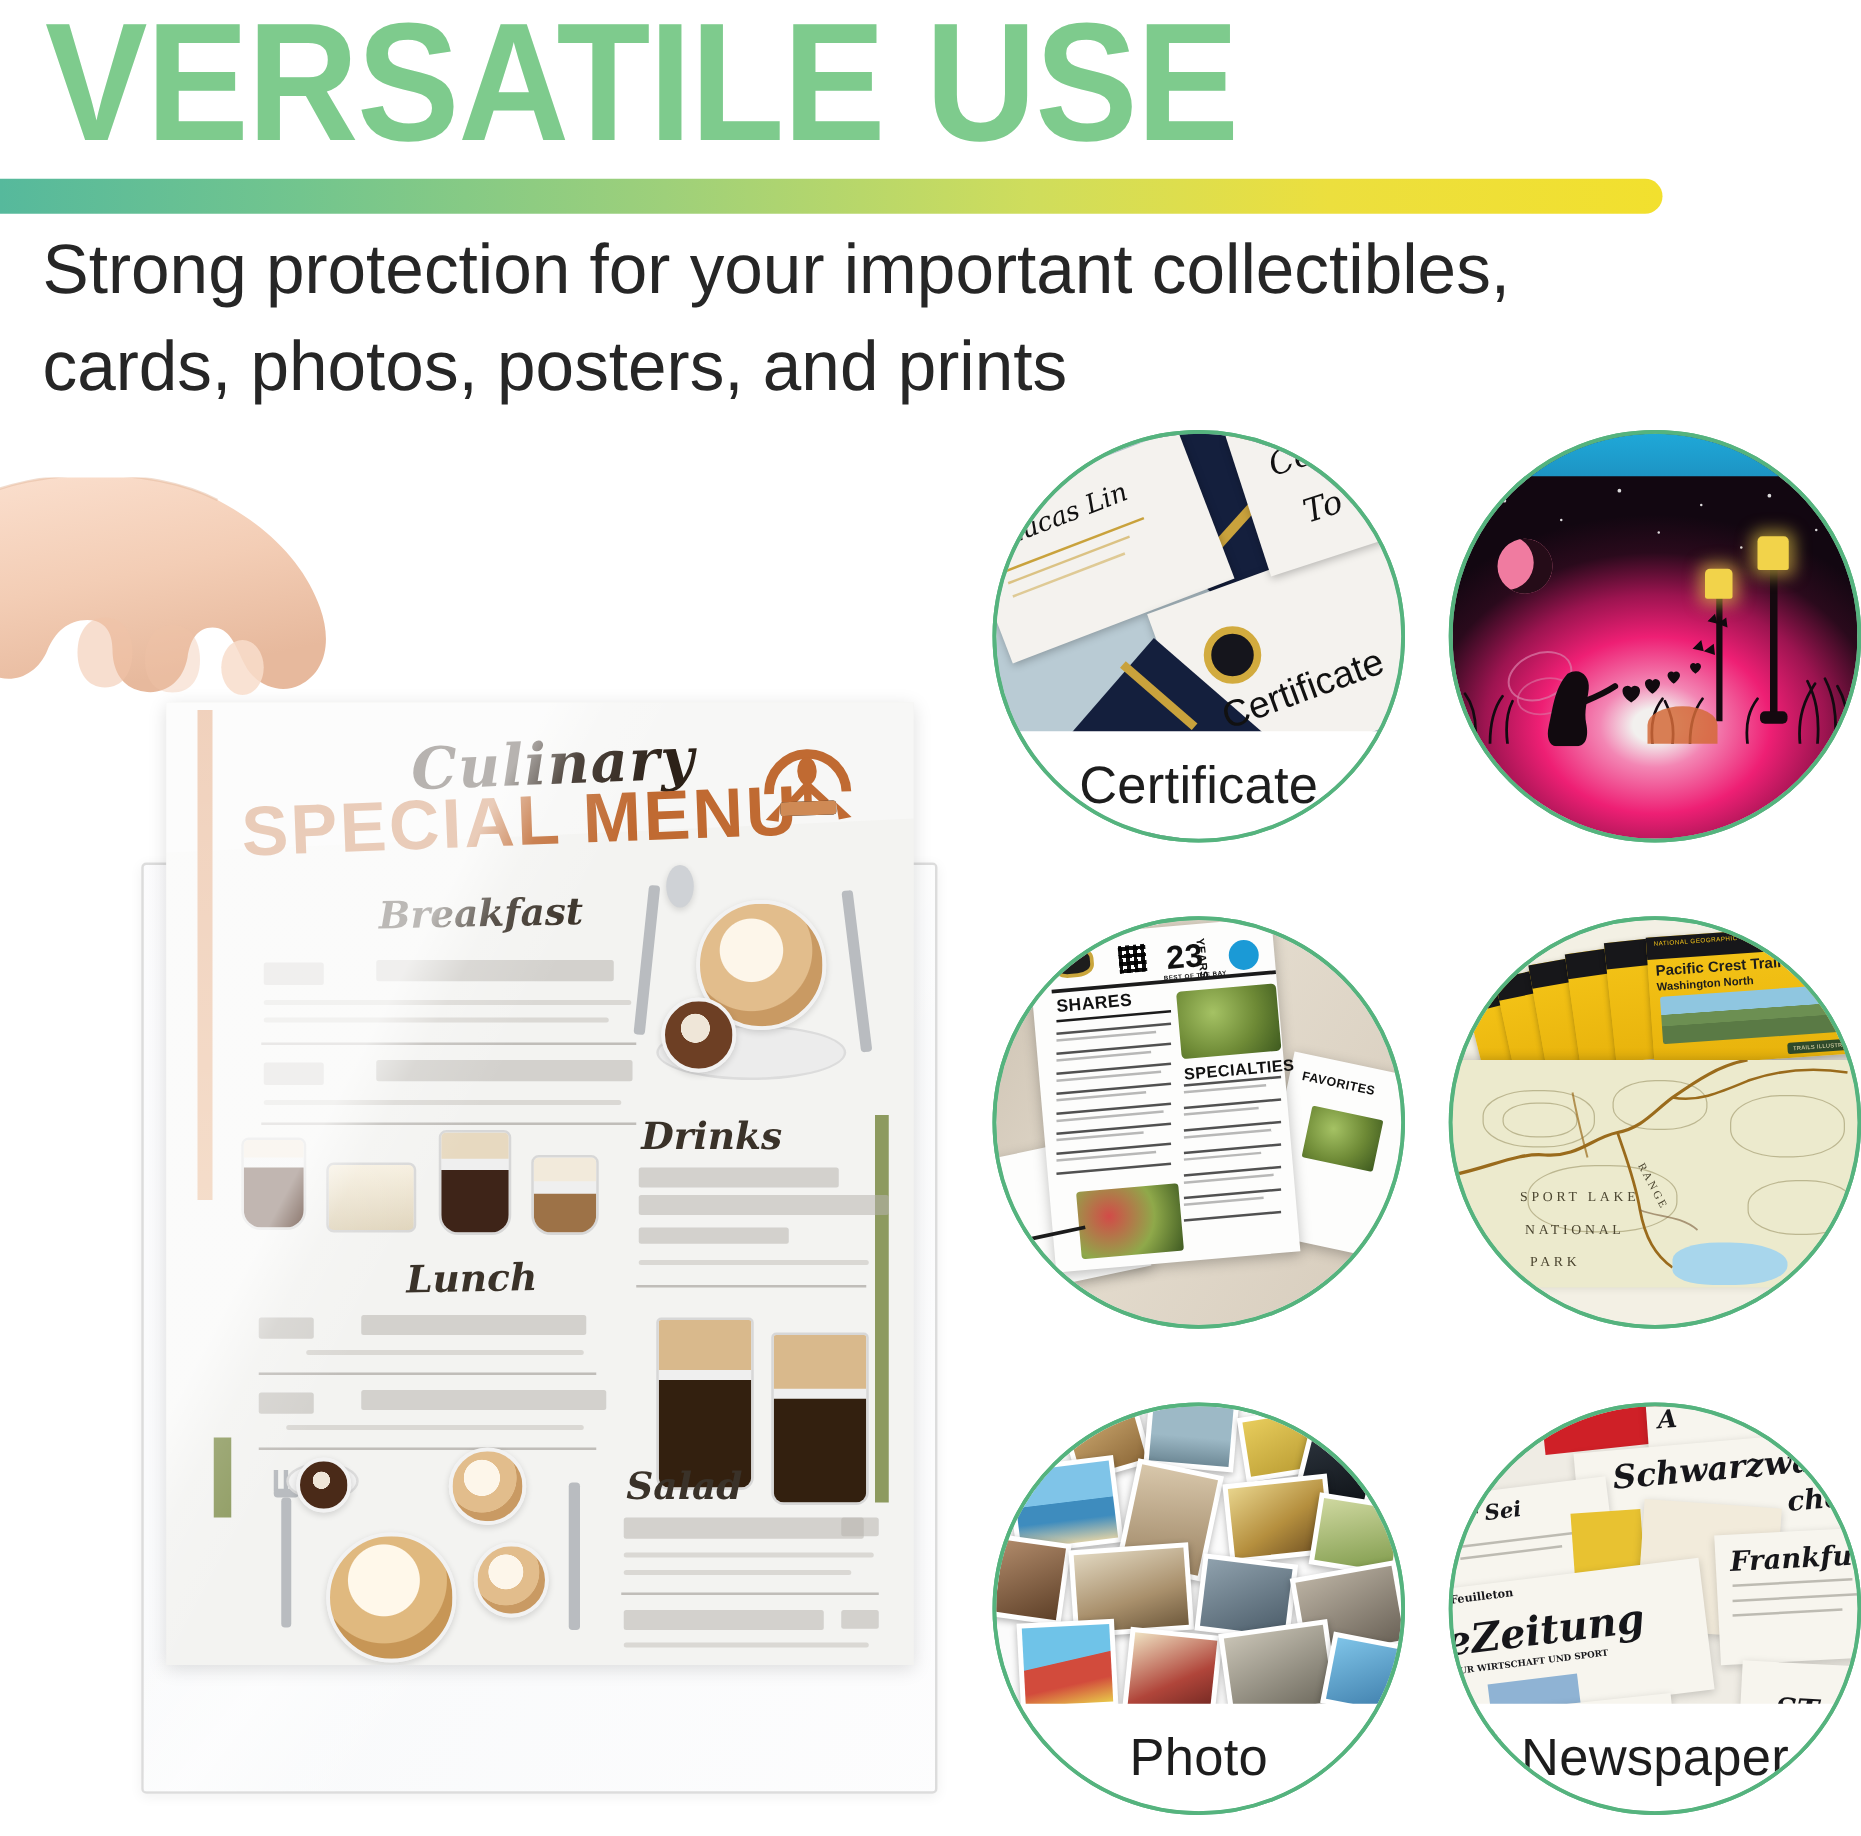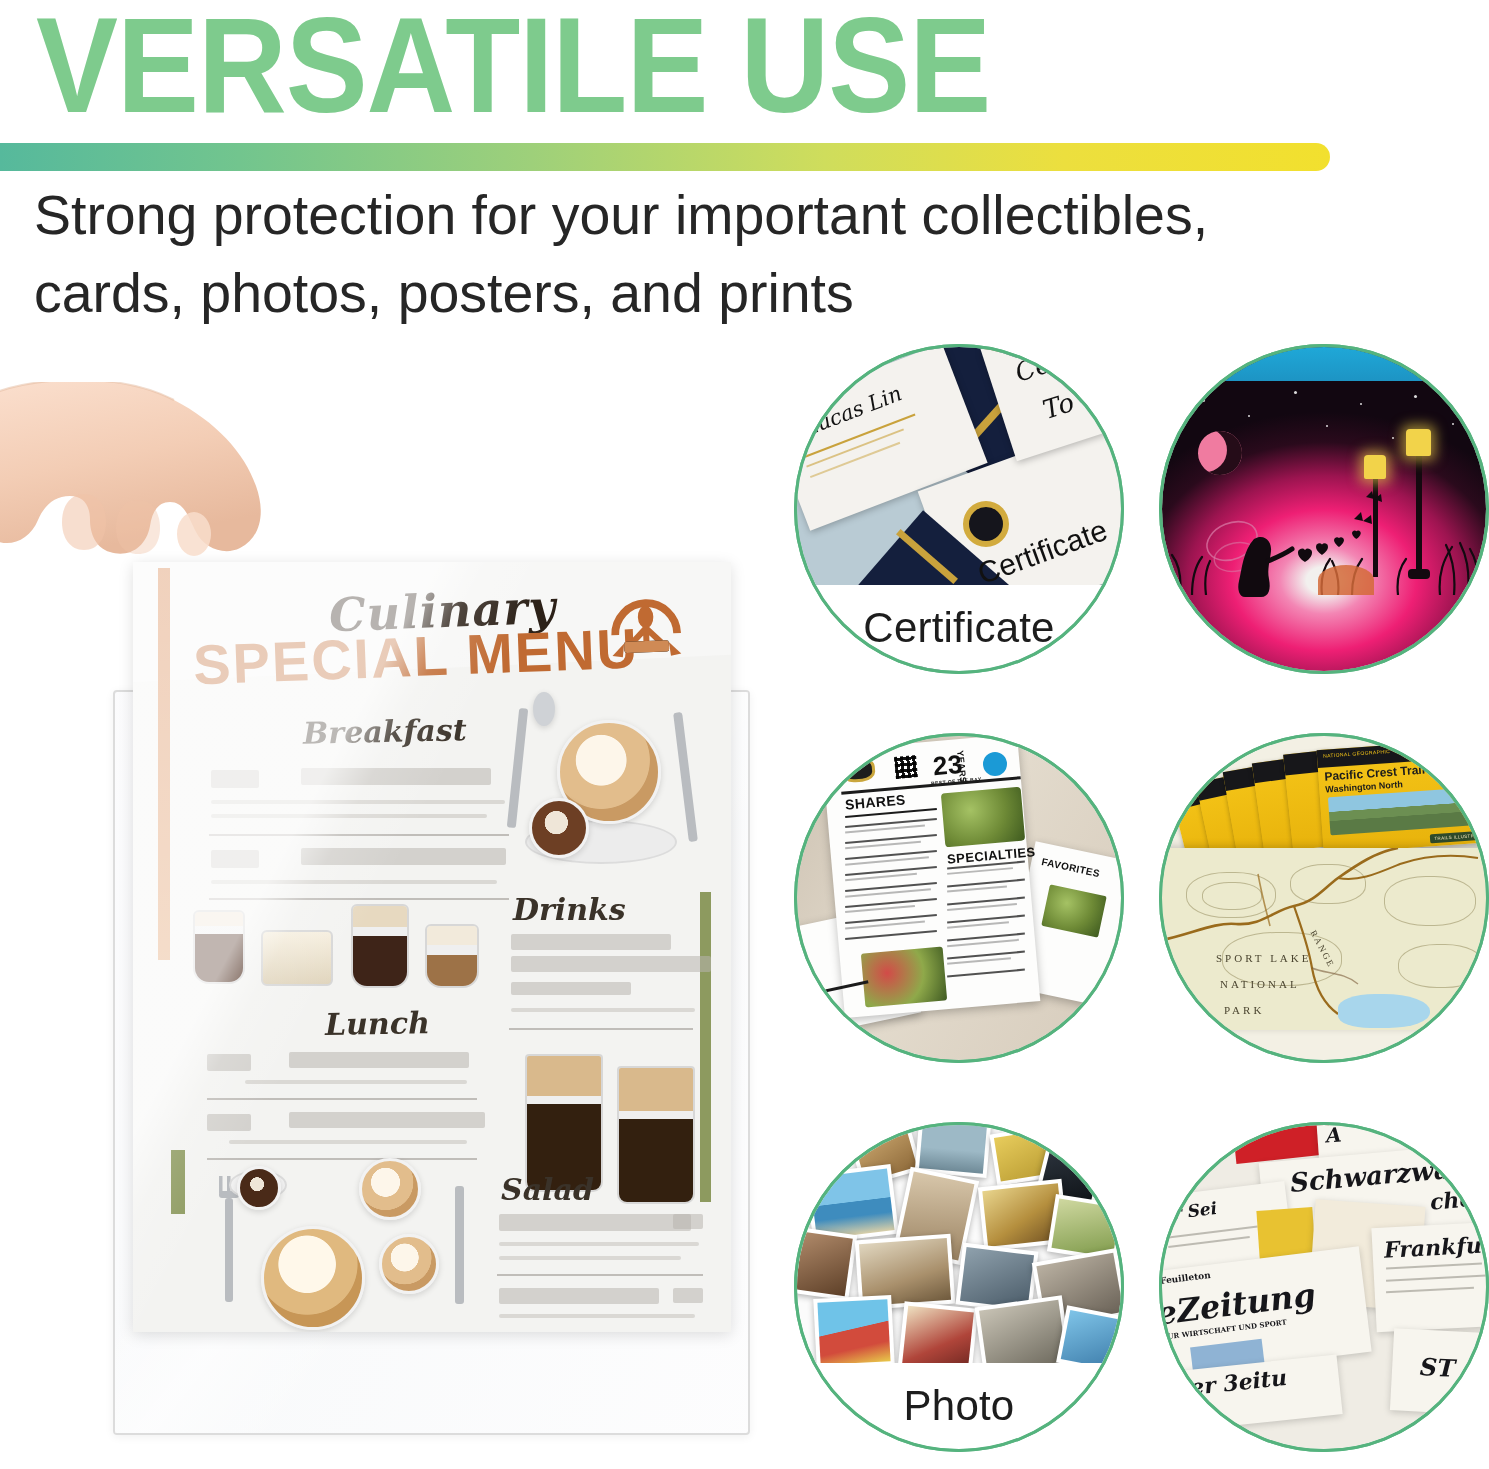--- a/index.html
+++ b/index.html
@@ -662,17 +662,20 @@
         <div class="np-sheet" style="left:-12px;top:134px;width:216px;height:106px;transform:rotate(-7deg);"></div>
         <div class="np-goth" style="left:-2px;top:148px;font-size:9px;font-style:normal;transform:rotate(-7deg);">Feuilleton</div>
         <div class="np-goth" style="left:-6px;top:160px;font-size:32px;transform:rotate(-7deg);">eZeitung</div>
         <div class="np-goth" style="left:0px;top:200px;font-size:7px;font-style:normal;transform:rotate(-7deg);">FUR WIRTSCHAFT UND SPORT</div>
         <div class="np-blue" style="left:30px;top:218px;width:72px;height:36px;transform:rotate(-7deg);"></div>
         <div class="np-sheet" style="left:10px;top:238px;width:168px;height:60px;transform:rotate(-6deg);"></div>
         <div class="np-goth" style="left:28px;top:244px;font-size:22px;transform:rotate(-6deg);">er 3eitu</div>
         <div class="np-sheet" style="left:230px;top:206px;width:108px;height:82px;transform:rotate(3deg);"></div>
         <div class="np-goth" style="left:258px;top:228px;font-size:24px;transform:rotate(3deg);">ST</div>
       </div>
+      <div class="labelband">
+        <span class="labeltext">Newspaper</span>
+      </div>
     </div>
     <div class="ring-over"></div>
   </div>
 
 </div>
 
 </body></html>

